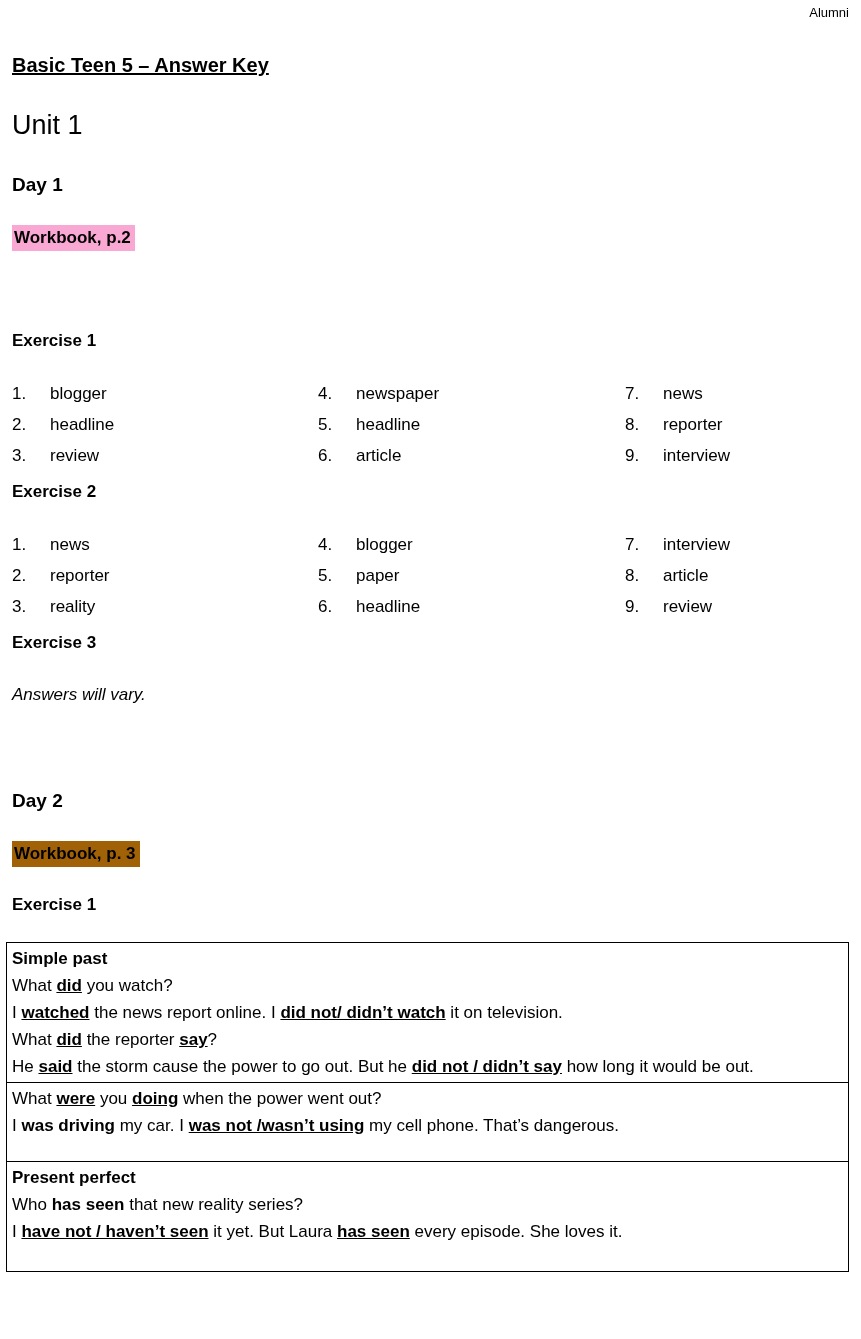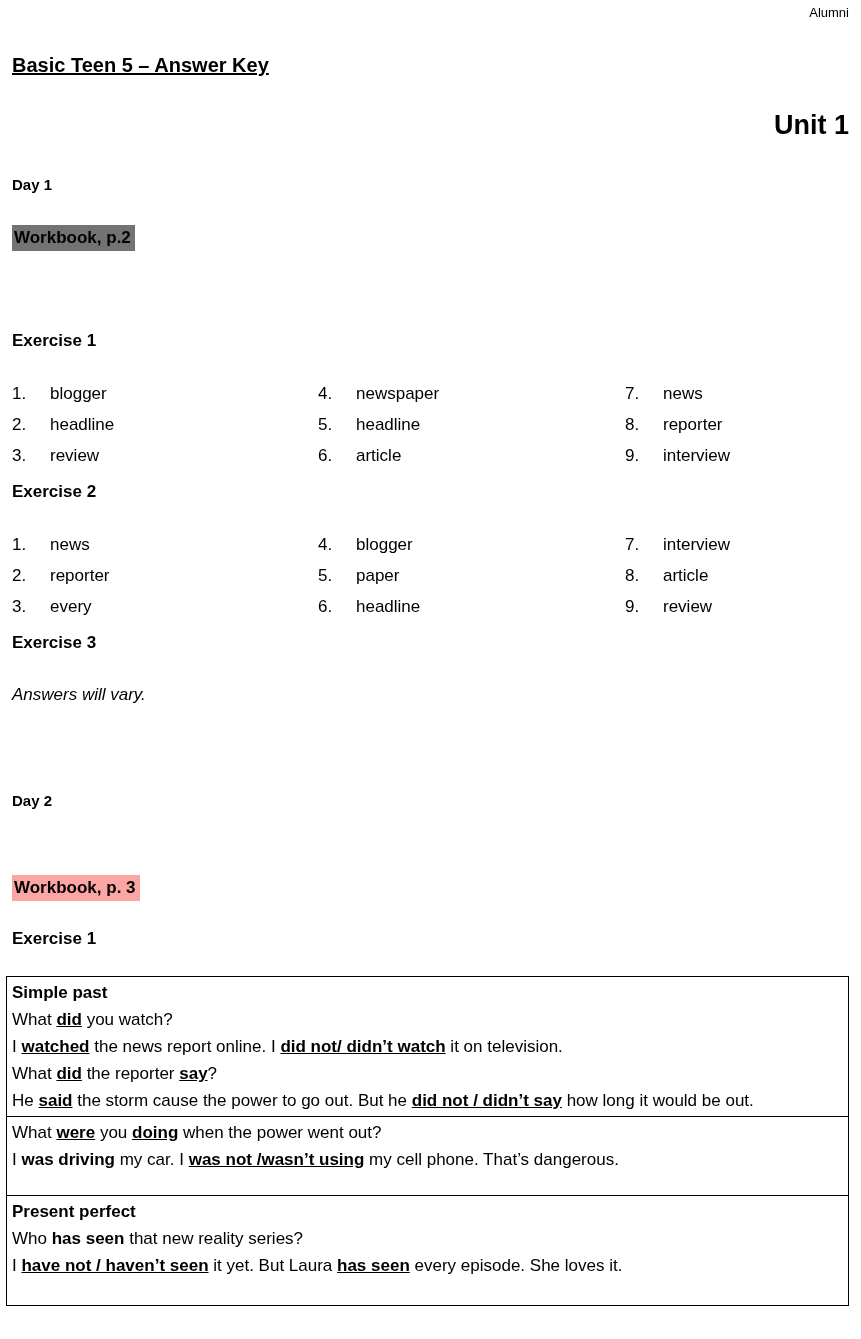--- a/index.html
+++ b/index.html
@@ -24,28 +24,27 @@
     margin-top: 31px;
     font-size: 20px;
     font-weight: bold;
     text-decoration: underline;
     line-height: 24px;
   }
 
   .unit-heading {
     margin-top: 32px;
     font-size: 27px;
-    font-weight: bold;
+    font-weight: normal;
     line-height: 32px;
-    text-align: right;
   }
 
   .day-heading {
     margin-top: 32px;
-    font-size: 15px;
+    font-size: 19px;
     font-weight: bold;
     line-height: 23px;
   }
   .day-heading.day2 { margin-top: 84px; }
 
   .workbook-line { margin-top: 29px; line-height: 23px; }
   .highlight {
     display: inline-block;
     font-weight: bold;
     padding: 1px 4px 2px 2px;
@@ -99,21 +98,21 @@
     <div>Alumni</div>
   </div>
 
   <div class="doc-title">Basic Teen 5 – Answer Key</div>
 
   <div class="unit-heading">Unit 1</div>
 
   <div class="day-heading">Day 1</div>
 
   <div class="workbook-line">
-    <span class="highlight" style="background: #737373;">Workbook, p.2</span>
+    <span class="highlight" style="background: #f9a8d4;">Workbook, p.2</span>
   </div>
 
   <div class="exercise-heading big-gap">Exercise 1</div>
 
   <div class="answers-grid">
     <div class="answer-item">
         <span class="num">1.</span>
         <span class="word">blogger</span>
       </div>
     <div class="answer-item">
@@ -156,21 +155,21 @@
     <div class="answer-item">
         <span class="num">1.</span>
         <span class="word">news</span>
       </div>
     <div class="answer-item">
         <span class="num">2.</span>
         <span class="word">reporter</span>
       </div>
     <div class="answer-item">
         <span class="num">3.</span>
-        <span class="word">every</span>
+        <span class="word">reality</span>
       </div>
     <div class="answer-item">
         <span class="num">4.</span>
         <span class="word">blogger</span>
       </div>
     <div class="answer-item">
         <span class="num">5.</span>
         <span class="word">paper</span>
       </div>
     <div class="answer-item">
@@ -191,21 +190,21 @@
       </div>
   </div>
 
   <div class="exercise-heading mid-gap">Exercise 3</div>
 
   <div class="vary-note">Answers will vary.</div>
 
   <div class="day-heading day2">Day 2</div>
 
   <div class="workbook-line">
-    <span class="highlight" style="background: #fca5a5; margin-top: 34px;">Workbook, p. 3</span>
+    <span class="highlight" style="background: #a16207;">Workbook, p. 3</span>
   </div>
 
   <div class="exercise-heading std-gap">Exercise 1</div>
 
   <div class="grammar-table">
     <div class="grammar-row">
       <div class="row-title">Simple past</div>
       <div class="row-lines">
           <div class="text-line"><span class="seg-n">What </span><span class="seg-u">did</span><span class="seg-n"> you watch?</span></div>
           <div class="text-line"><span class="seg-n">I </span><span class="seg-u">watched</span><span class="seg-n"> the news report online. I </span><span class="seg-u">did not/ didn’t watch</span><span class="seg-n"> it on television.</span></div>

